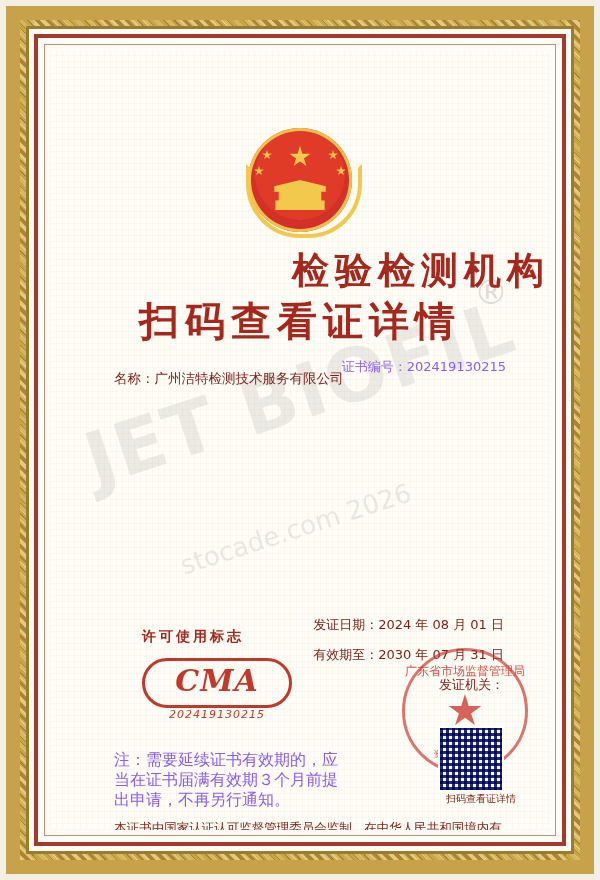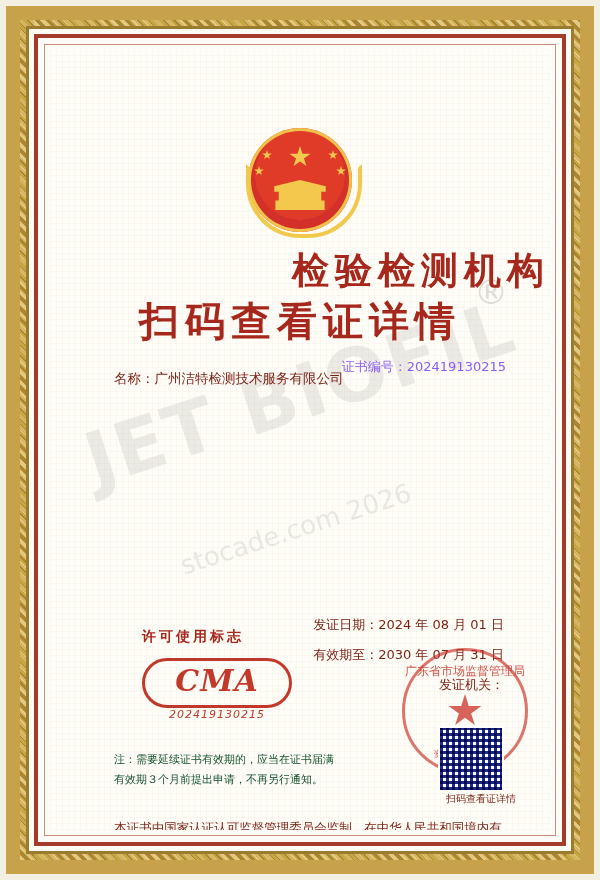--- a/index.html
+++ b/index.html
@@ -197,21 +197,21 @@
       repeating-linear-gradient(90deg,#1b2a8a 0 3px,#fff 3px 6px);
     background-blend-mode:multiply;
     border:2px solid #fff;
   }
   .qr-cap{
     position:absolute;right:34px;top:742px;font-size:10px;color:#7a1f14;white-space:nowrap;
   }
   
   .note{
     position:absolute;left:64px;top:700px;width:230px;
-    color:#14532d;font-size:11px;line-height:20px;
+    color:#8b5cf6;font-size:16px;line-height:20px;
   }
   .footer{
     position:absolute;left:56px;right:40px;top:770px;
     color:#7a1f14;font-size:12.5px;text-align:center;
   }
 </style>
 </head>
 <body>
 
 <div class="page">

